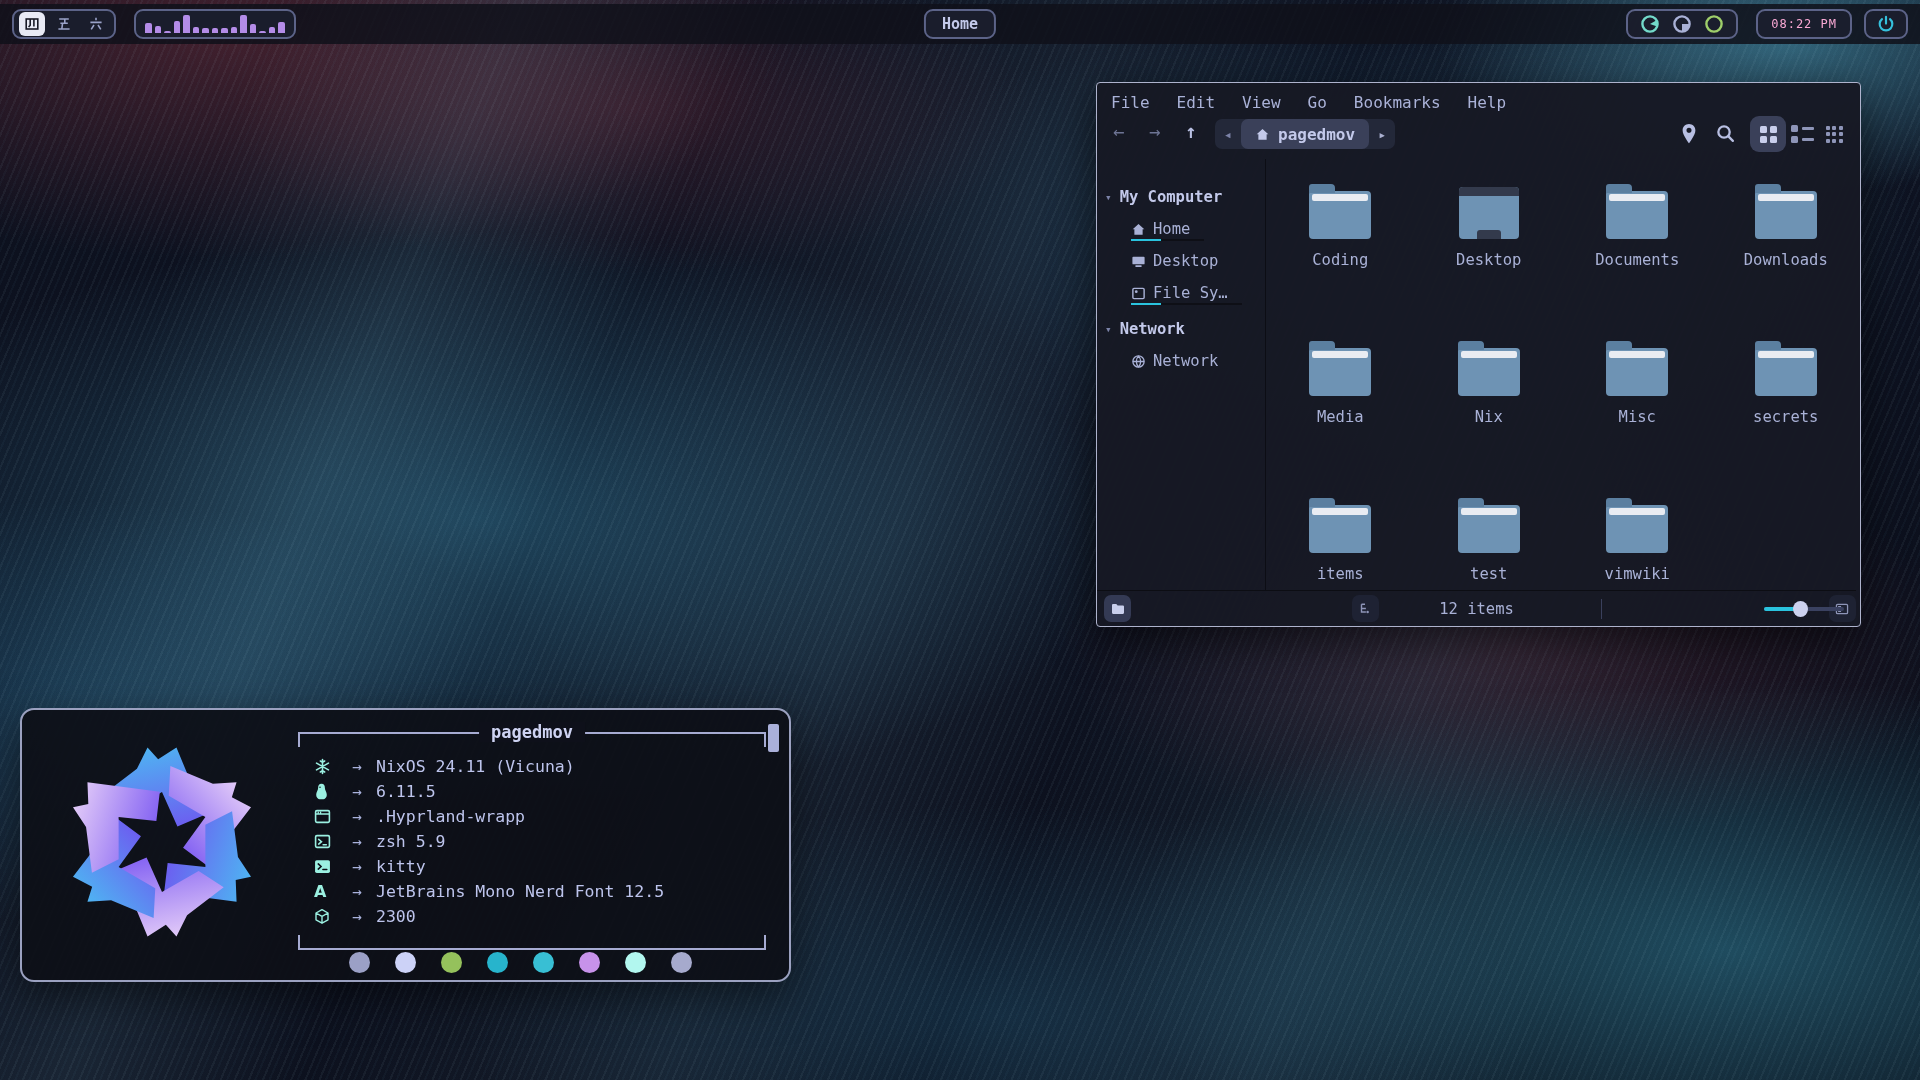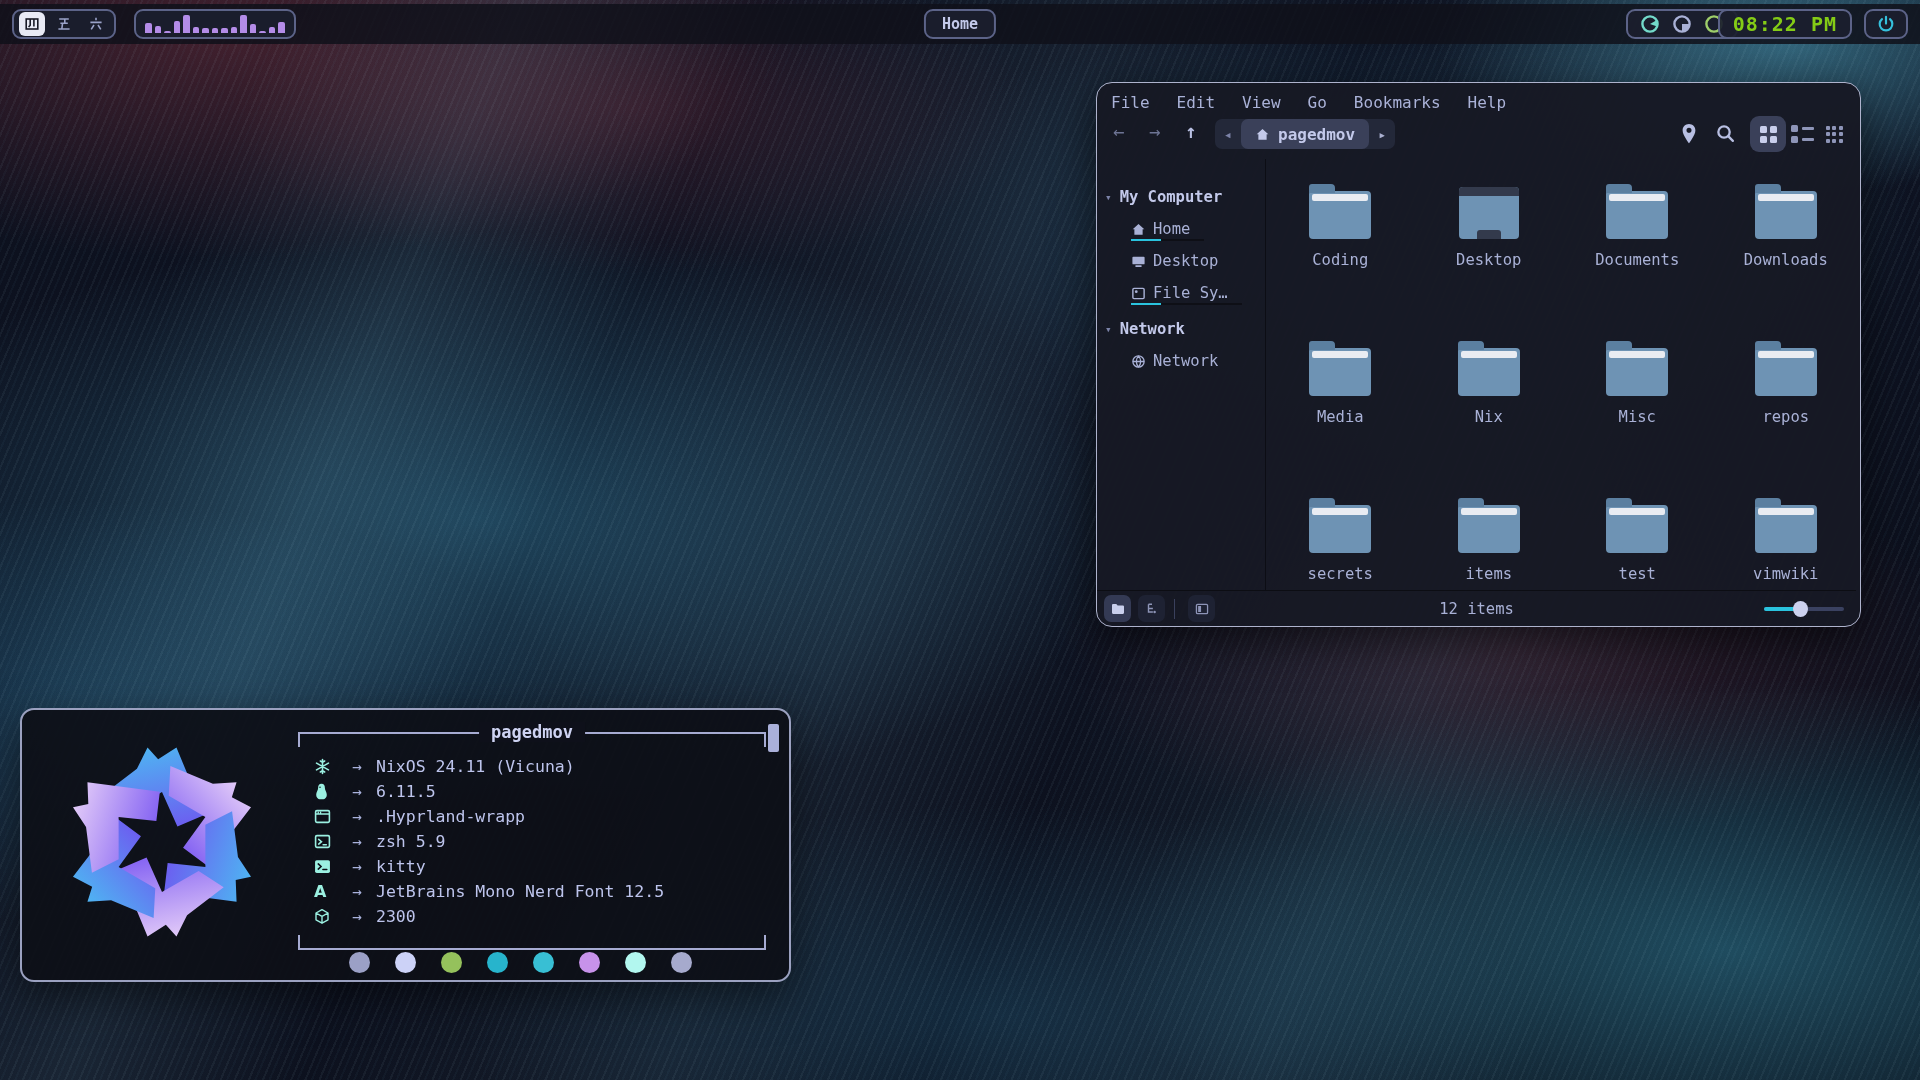--- a/index.html
+++ b/index.html
@@ -40,26 +40,26 @@
   .ws-cell { width:26px; height:24px; display:flex; align-items:center; justify-content:center;
     border-radius:6px; }
   .ws-cell.active { background:#e8eaf5; }
   .ws-cell svg { display:block; }
   .vis { left:134px; width:162px; padding:0 9px; gap:3px; align-items:flex-end; }
   .vbar { width:7px; background:var(--vis-color,#b48ce8); border-radius:2px 2px 0 0; margin-bottom:4px; }
   .home-pill { left:50%; transform:translateX(-50%); padding:0 16px; }
   .home-pill span { font-size:15px; font-weight:bold; color:#c3c9ea; }
   .gauges { right:182px; padding:0 12px; gap:12px; }
   .clockmod { right:68px; padding:0 13px; }
-  .clockmod span { font-size:20px; font-weight:bold; color:#84cc16; letter-spacing:1px; }
+  .clockmod span { font-size:12px; font-weight:normal; color:#f9a8d4; letter-spacing:1px; }
   .powermod { right:12px; width:44px; justify-content:center; }
 
   
   .fm { position:absolute; left:1096px; top:82px; width:765px; height:545px;
-    background:rgba(23,25,36,.97); border:1.5px solid #aeb3cd; border-radius:16px;
+    background:rgba(23,25,36,.97); border:1.5px solid #aeb3cd; border-radius:4px;
     box-shadow:0 14px 44px rgba(0,0,0,.55); color:#a9b1d6; }
   .fm-menubar { display:flex; gap:27px; padding:10px 0 4px 14px; font-size:16px; color:#aab2d8; }
   .fm-menubar span { cursor:default; }
   .fm-toolbar { position:relative; height:40px; }
   .nav-arrow { position:absolute; top:4px; font-size:19px; color:#6d7494; }
   .nav-arrow.up { color:#b8bfe2; font-weight:bold; }
   .crumb { position:absolute; left:118px; top:3px; height:30px; display:flex; align-items:center;
     background:#232839; border-radius:7px; overflow:hidden; }
   .crumb-chev { width:26px; text-align:center; font-size:13px; color:#7c83a8; }
   .crumb-seg { height:30px; display:flex; align-items:center; gap:8px; padding:0 14px;
@@ -101,21 +101,21 @@
     background:#e9ecf2; border-radius:2px; }
   .dicon { position:relative; width:60px; height:52px; margin-top:8px;
     background:var(--folder-color,#6e93b4); border-radius:4px; }
   .dicon::before { content:""; position:absolute; top:0; left:0; right:0; height:9px;
     background:#333a4c; border-radius:4px 4px 0 0; }
   .dicon::after { content:""; position:absolute; bottom:0; left:18px; width:24px; height:9px;
     background:#333a4c; border-radius:3px 3px 0 0; }
   .flabel { margin-top:12px; font-size:15.5px; color:#a9b1d6; }
 
   .fm-status { position:absolute; left:0; right:4px; bottom:0; height:36px;
-    border-top:1px solid rgba(0,0,0,.45); display:flex; align-items:center; }
+    border-top:1px solid rgba(0,0,0,.45); display:flex; align-items:center;justify-content:space-between; }
   .st-btn { width:27px; height:27px; border-radius:7px; background:#1e2233;
     display:flex; align-items:center; justify-content:center; margin-left:7px; }
   .st-btn.active { background:#343a54; }
   .st-sep { width:1px; height:20px; background:#3a405c; margin:0 6px 0 9px; }
   .st-count { position:absolute; left:0; right:0; text-align:center; font-size:15.5px; color:#a9b1d6; }
   .st-slider { position:absolute; right:12px; top:16px; width:80px; height:4px;
     background:#3a4160; border-radius:2px; }
   .st-slider .fill { position:absolute; left:0; top:0; bottom:0; background:#2ac3de; border-radius:2px; }
   .st-slider .thumb { position:absolute; top:-6px; width:15px; height:16px; border-radius:50%;
     background:#ccd1ee; transform:translateX(-7px); }
@@ -357,24 +357,20 @@
       <div class="fcell">
         <div class="ficon"></div>
         <span class="flabel">Nix</span>
       </div>
       <div class="fcell">
         <div class="ficon"></div>
         <span class="flabel">Misc</span>
       </div>
       <div class="fcell">
         <div class="ficon"></div>
-        <span class="flabel">repos</span>
-      </div>
-      <div class="fcell">
-        <div class="ficon"></div>
         <span class="flabel">secrets</span>
       </div>
       <div class="fcell">
         <div class="ficon"></div>
         <span class="flabel">items</span>
       </div>
       <div class="fcell">
         <div class="ficon"></div>
         <span class="flabel">test</span>
       </div>

